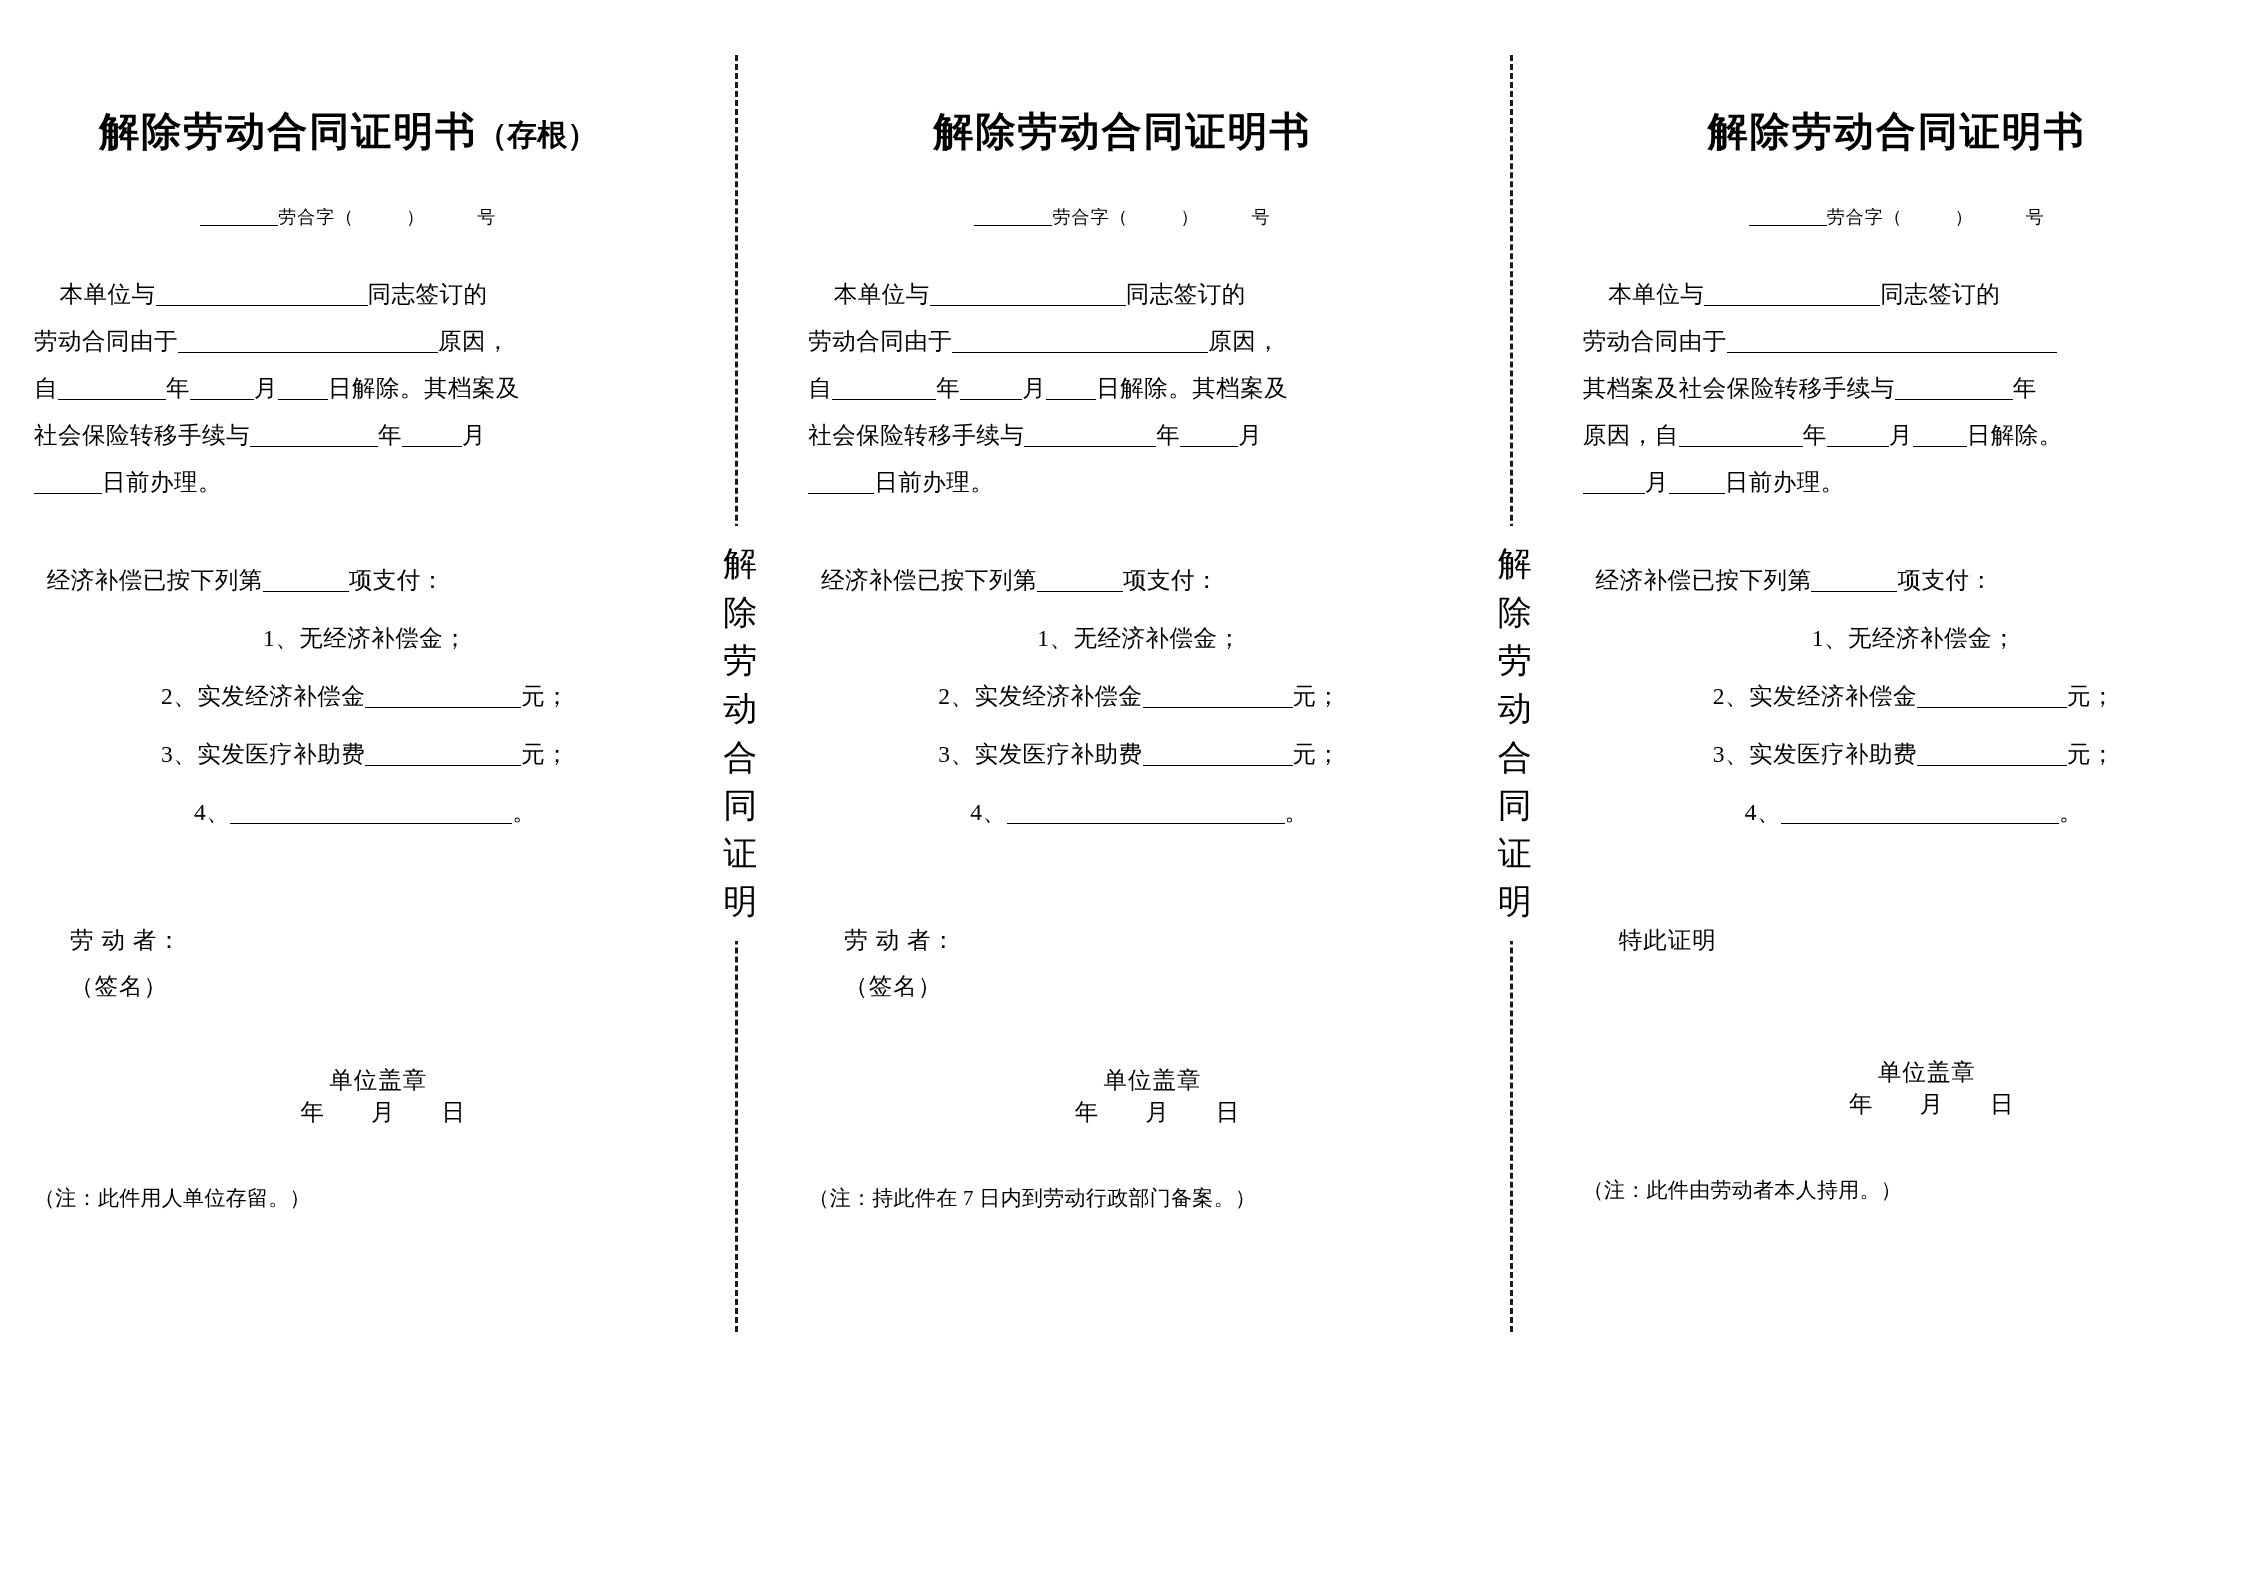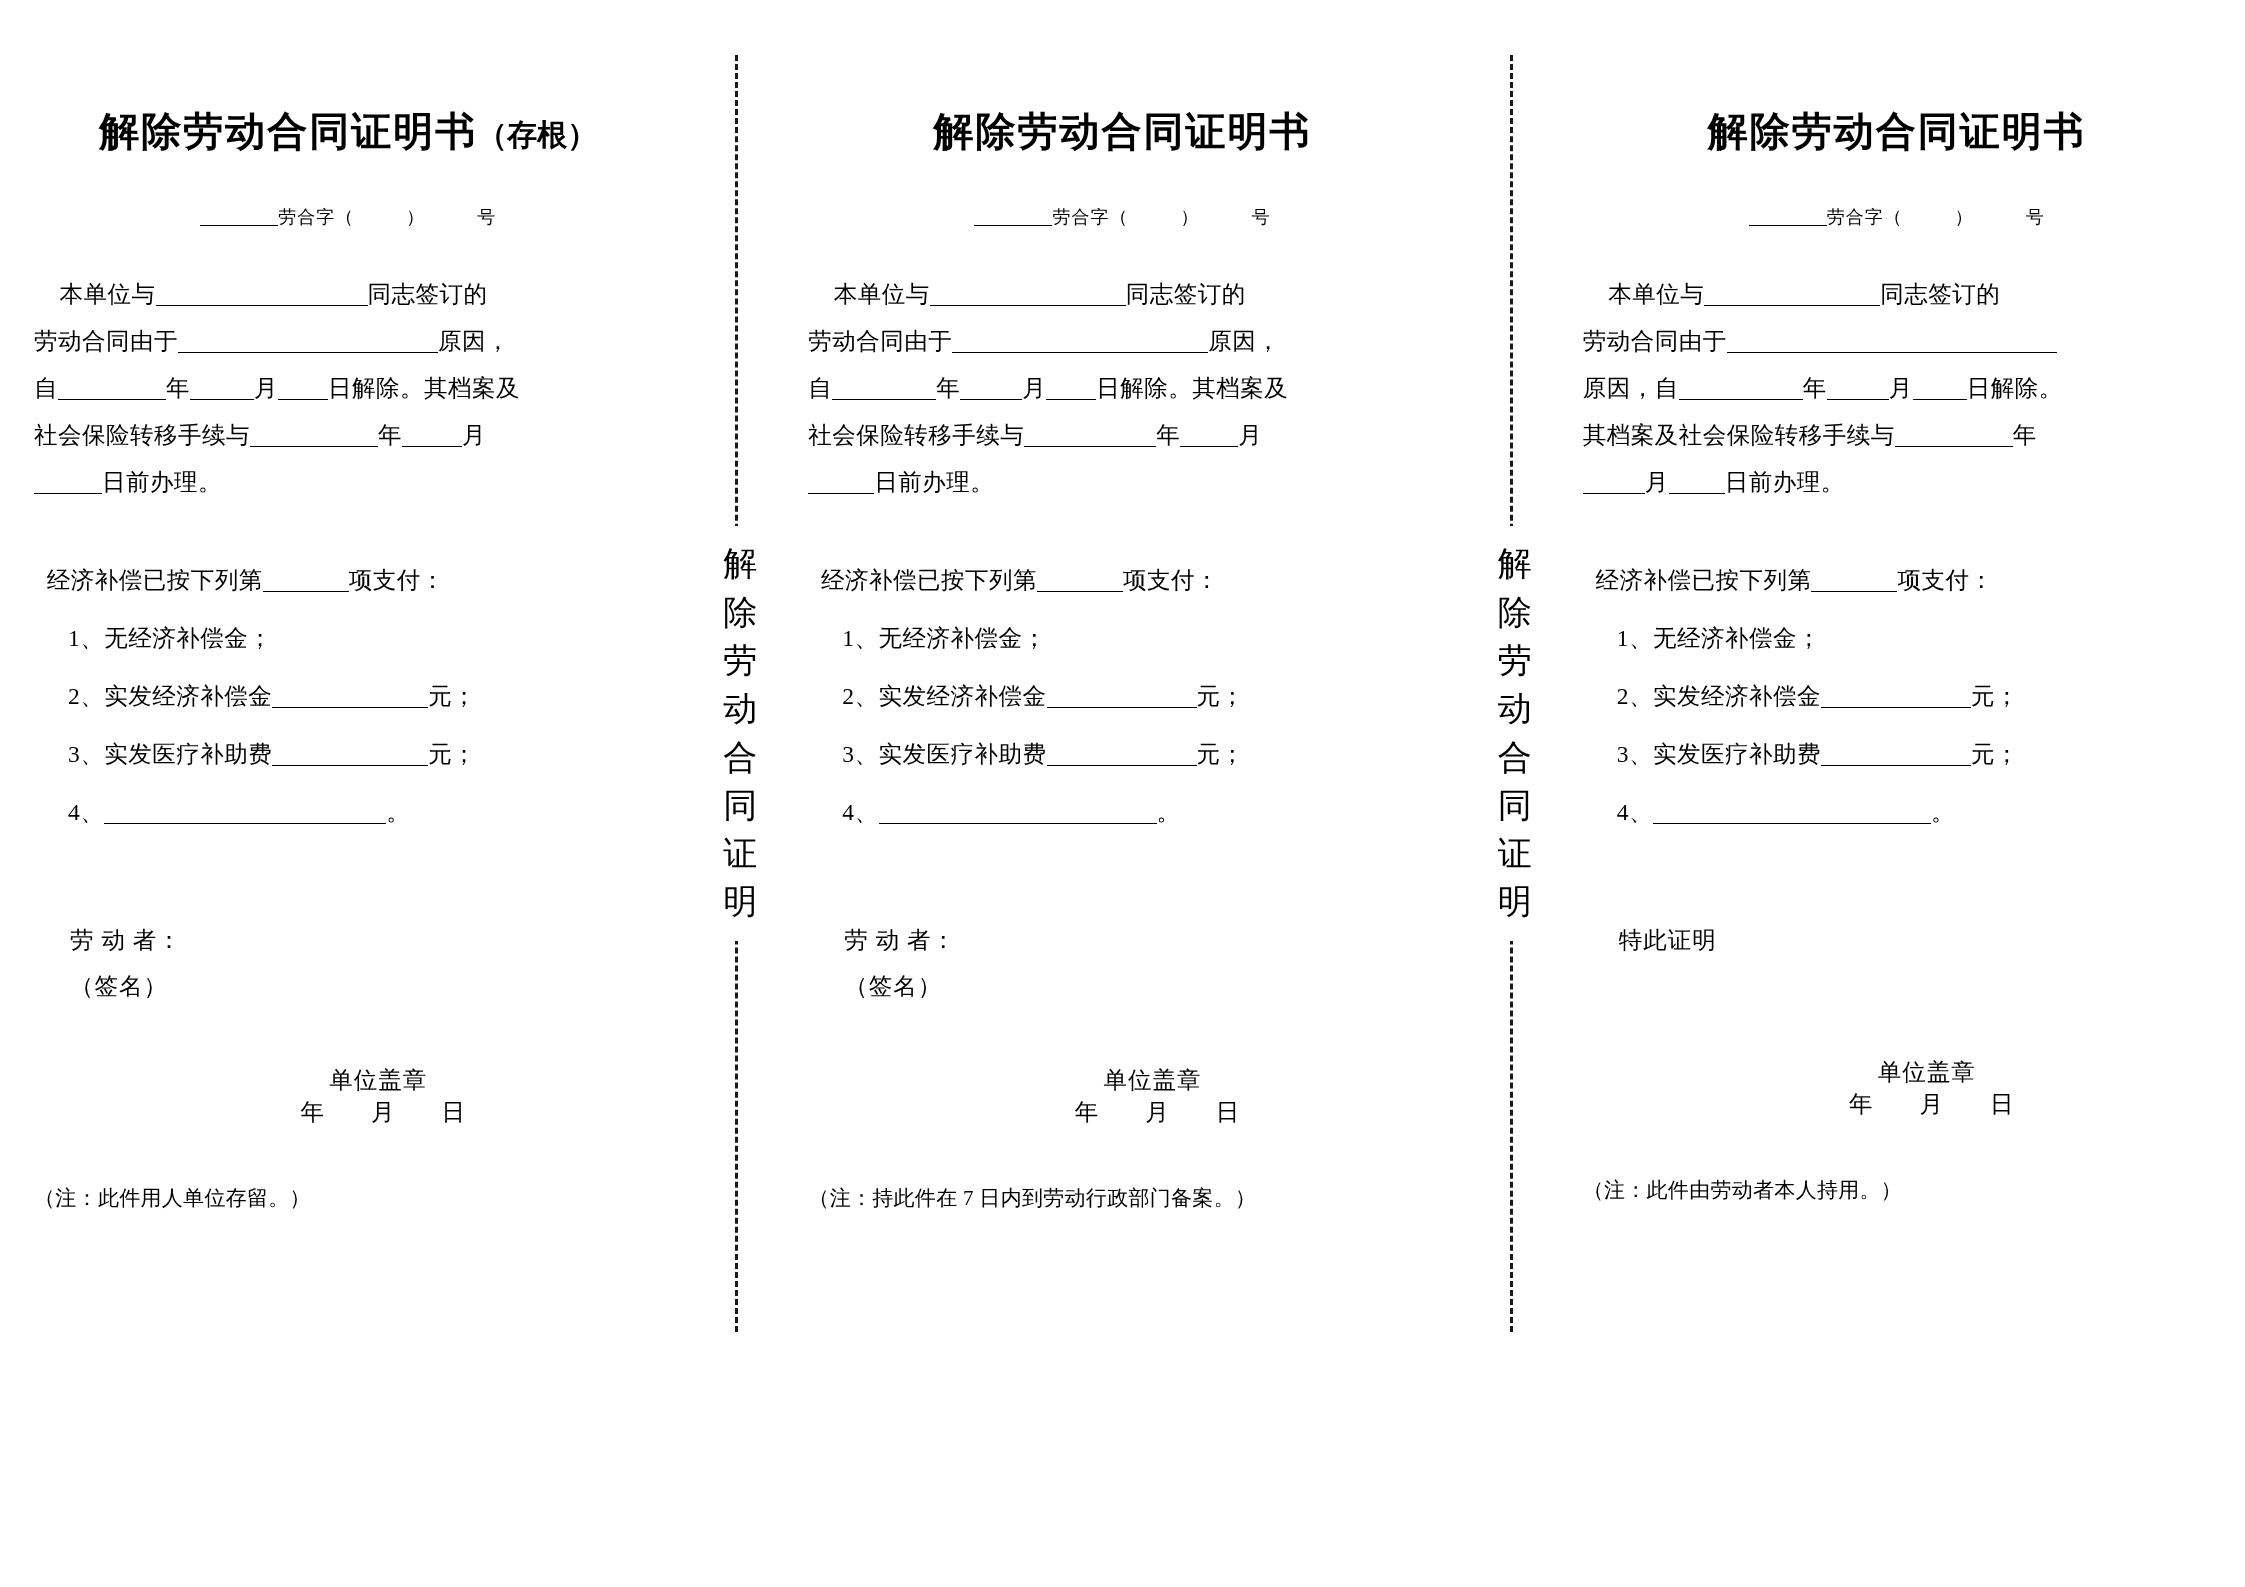--- a/index.html
+++ b/index.html
@@ -121,20 +121,21 @@
   .comp-head {
     margin-top: 58px;
     font-size: 23.5px;
     letter-spacing: 0.5px;
     white-space: nowrap;
   }
   .items {
     margin: 0;
     padding: 0;
     list-style: none;
+    text-align: center;
   }
   .items li {
     margin-top: 26px;
     font-size: 23.5px;
     letter-spacing: 0.5px;
     padding-left: 34px;
     white-space: nowrap;
   }
 
   .signer {
@@ -307,24 +308,24 @@
       </div>
 
       <div class="para">
         <span class="l">
           &nbsp;&nbsp;&nbsp;&nbsp;<span>本单位与</span><span class="u" style="width:176px"></span><span>同志签订的</span>
         </span>
         <span class="l">
           <span>劳动合同由于</span><span class="u" style="width:330px"></span>
         </span>
         <span class="l">
+          <span>其档案及社会保险转移手续与</span><span class="u" style="width:118px"></span><span>年</span>
+        </span>
+        <span class="l">
           <span>原因，自</span><span class="u" style="width:124px"></span><span>年</span><span class="u" style="width:62px"></span><span>月</span><span class="u" style="width:54px"></span><span>日解除。</span>
-        </span>
-        <span class="l">
-          <span>其档案及社会保险转移手续与</span><span class="u" style="width:118px"></span><span>年</span>
         </span>
         <span class="l">
           <span class="u" style="width:62px"></span><span>月</span><span class="u" style="width:56px"></span><span>日前办理。</span>
         </span>
       </div>
 
       <div class="comp-head">
         &nbsp;&nbsp;<span>经济补偿已按下列第</span><span class="u" style="width:86px"></span><span>项支付：</span>
       </div>
 

